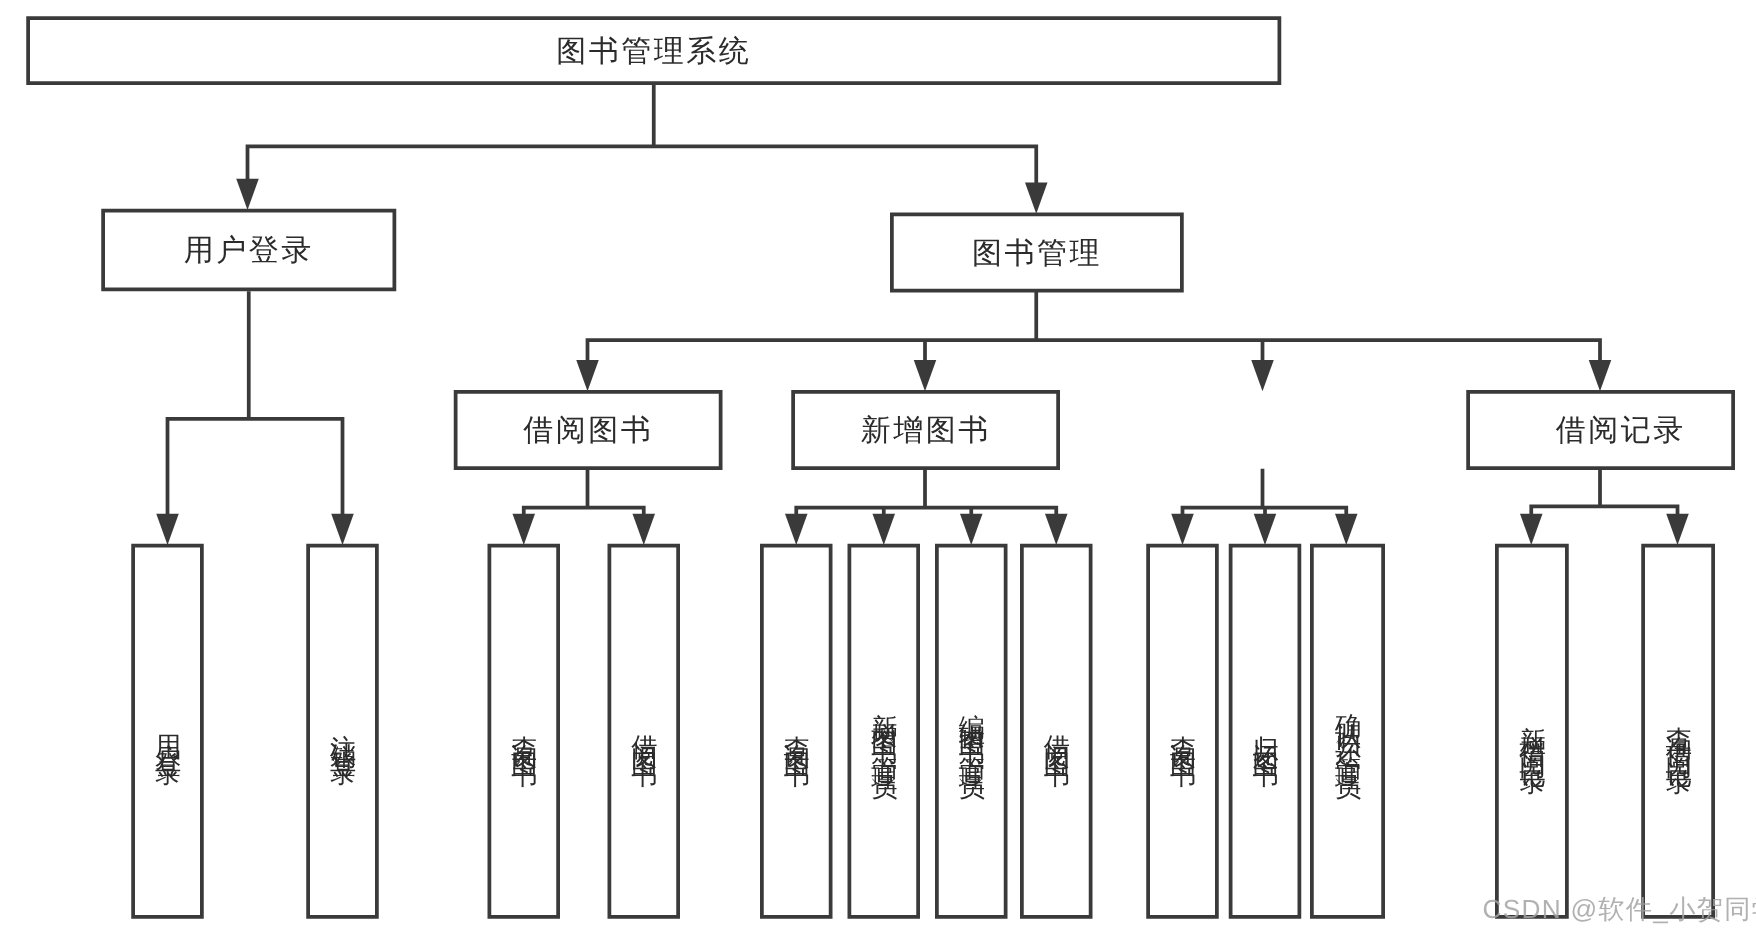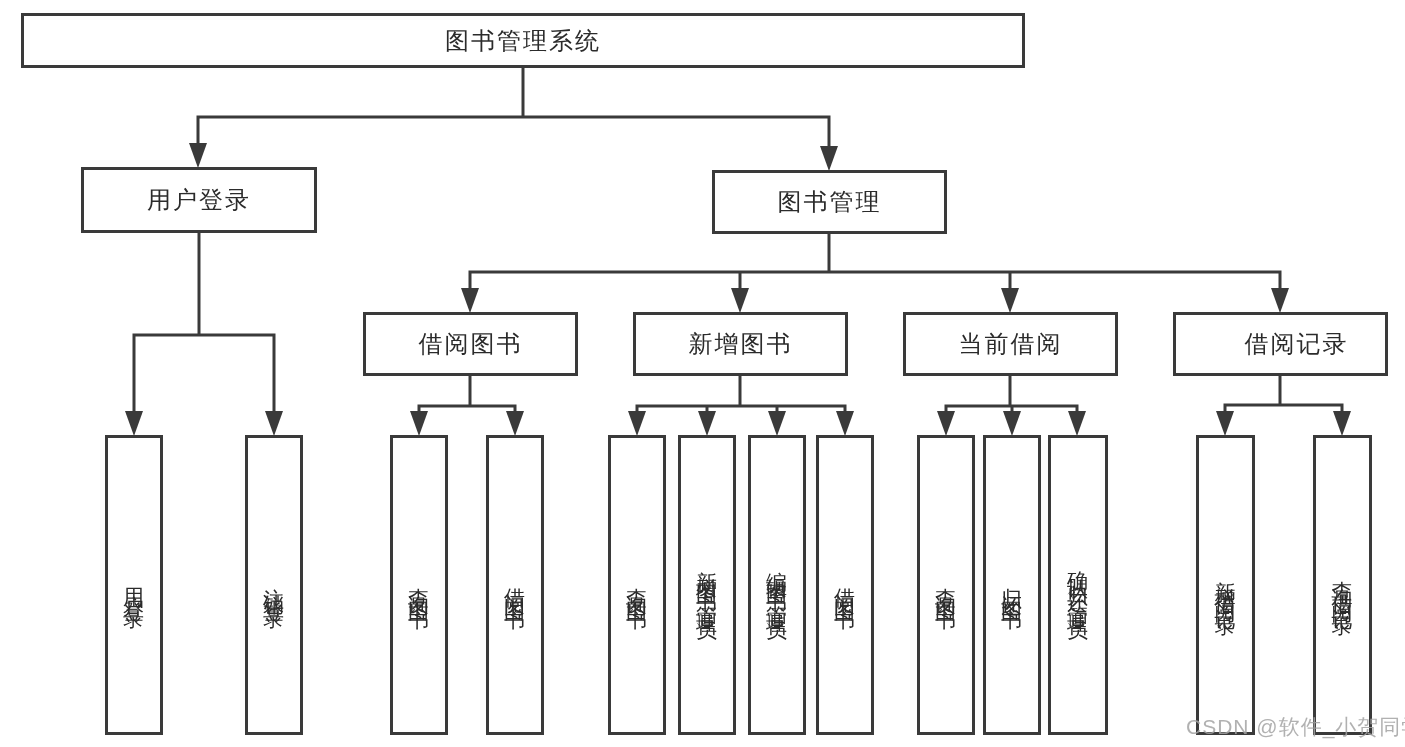--- a/index.html
+++ b/index.html
@@ -120,23 +120,20 @@
   <div class="node hnode" style="left:712px;top:170px;width:235px;height:64px;text-align:center;">
     <span>图书管理</span>
   </div>
 
   <div class="node hnode" style="left:363px;top:312px;width:215px;height:64px;">
     <span>借阅图书</span>
   </div>
   <div class="node hnode" style="left:633px;top:312px;width:215px;height:64px;">
     <span>新增图书</span>
   </div>
-  <div class="node hnode" style="left:903px;top:312px;width:215px;height:64px;">
-    <span>当前借阅</span>
-  </div>
   <div class="node hnode" style="left:1173px;top:312px;width:215px;height:64px;padding-left:32px;">
     <span>借阅记录</span>
   </div>
 
   <div class="node vnode" style="left:105px;top:435px;width:58px;height:300px;">
     <span class="vtext">用户登录</span>
   </div>
   <div class="node vnode" style="left:245px;top:435px;width:58px;height:300px;">
     <span class="vtext">注销登录</span>
   </div>

